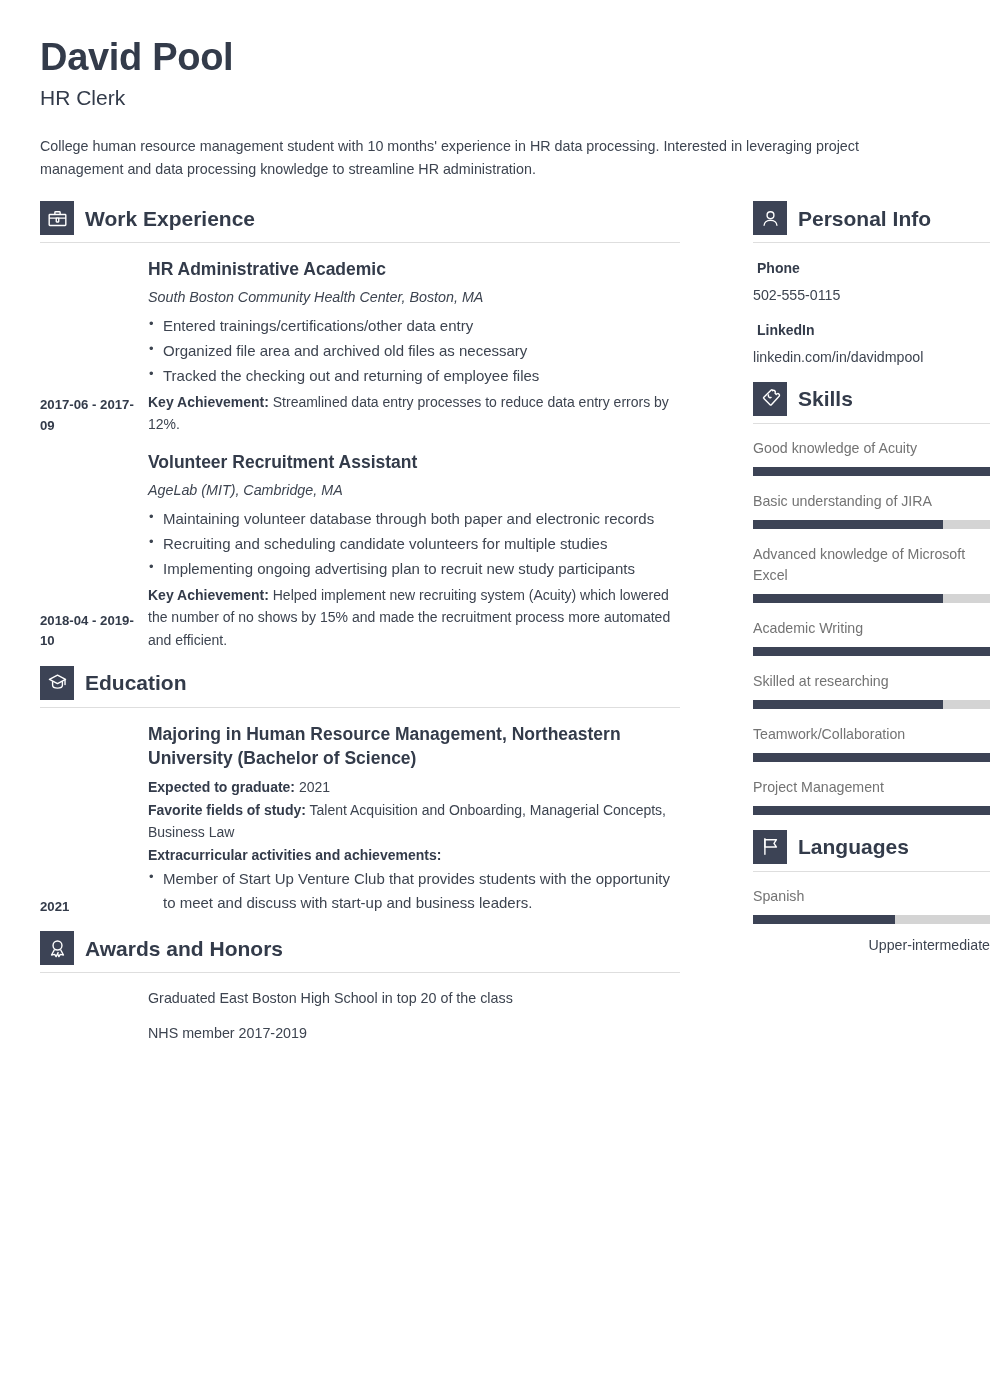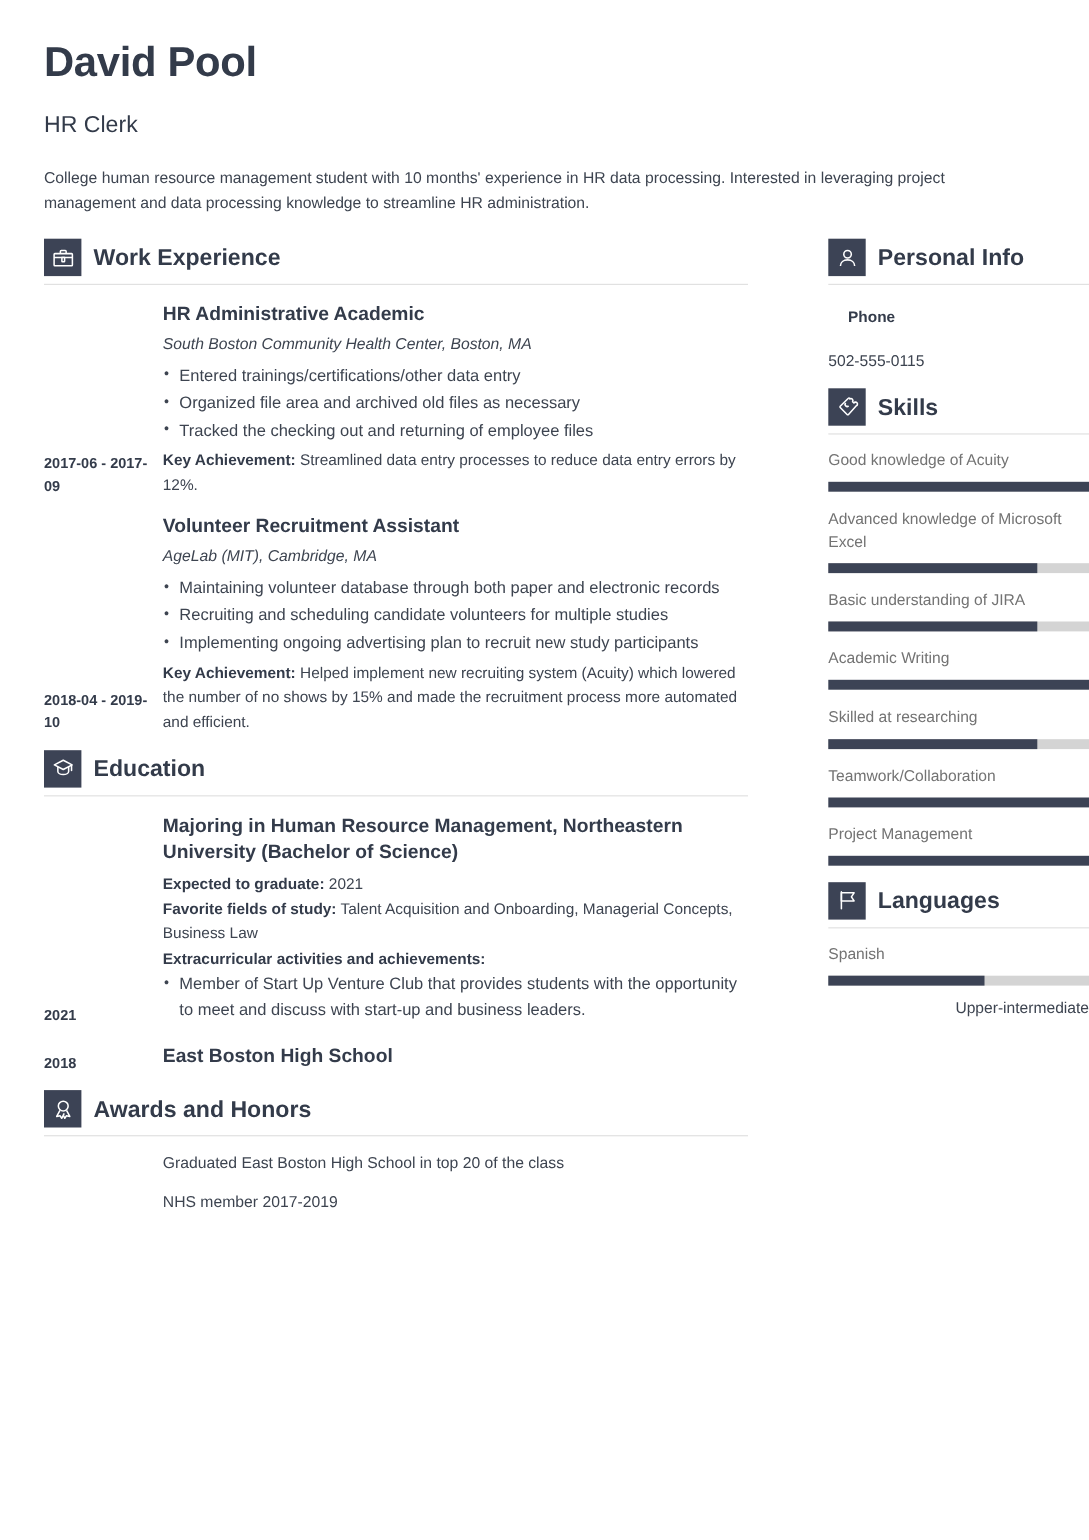--- a/index.html
+++ b/index.html
@@ -24,21 +24,21 @@
   }
 
   
   .header { margin-bottom: 18px; }
   .name {
     font-size: 38px;
     font-weight: bold;
     color: #333b4a;
     letter-spacing: -0.3px;
     line-height: 1.05;
-    margin: 0 0 24px 0;
+    margin: 0 0 8px 0;
   }
   .job-title {
     font-size: 21px;
     font-weight: normal;
     color: #333b4a;
     margin: 0 0 26px 0;
     line-height: 1.1;
   }
   .summary {
     font-size: 14.3px;
@@ -154,21 +154,21 @@
   }
 
   
   .side-section { margin-bottom: 6px; }
   .contact-block { margin-bottom: 13px; }
   .contact-label {
     font-size: 14px;
     font-weight: bold;
     color: #333b4a;
     line-height: 1.6;
-    margin: 18px;
+    margin: 4px;
   }
   .contact-value {
     font-size: 14.2px;
     color: #3d4450;
     line-height: 1.6;
     margin: 0;
     word-break: break-word;
   }
   .skill { margin-bottom: 15px; }
   .skill-label {
@@ -272,26 +272,20 @@
             <div class="entry-title">Majoring in Human Resource Management, Northeastern University (Bachelor of Science)</div>
             <p class="kv-line"><b>Expected to graduate:</b><span> 2021</span></p>
             <p class="kv-line"><b>Favorite fields of study:</b><span> Talent Acquisition and Onboarding, Managerial Concepts, Business Law</span></p>
             <p class="kv-line"><b>Extracurricular activities and achievements:</b></p>
             <ul class="bullets">
               <li>Member of Start Up Venture Club that provides students with the opportunity to meet and discuss with start-up and business leaders.</li>
             </ul>
           </div>
         </div>
 
-        <div class="entry">
-          <div class="entry-date">2018</div>
-          <div class="entry-body">
-            <div class="entry-title">East Boston High School</div>
-          </div>
-        </div>
       </div>
 
       <div class="section">
         <div class="section-head">
           <span class="sec-icon">
             <svg width="21" height="21" viewBox="0 0 24 24" fill="none" stroke="#ffffff" stroke-width="1.6" stroke-linejoin="round">
               <circle cx="12" cy="8.6" r="5.1"></circle>
               <path d="M8.6 13.1 5.2 19.4l3.6-.7 1.6 2.6 2.6-5.1"></path>
               <path d="M15.4 13.1l3.4 6.3-3.6-.7-1.6 2.6-1.4-2.8"></path>
             </svg>
@@ -322,20 +316,24 @@
             </svg>
           </span>
           <span class="sec-title">Personal Info</span>
         </div>
         <div class="sec-rule"></div>
 
         <div class="contact-block">
           <p class="contact-label">Phone</p>
           <p class="contact-value">502-555-0115</p>
         </div>
+        <div class="contact-block">
+          <p class="contact-label">LinkedIn</p>
+          <p class="contact-value">linkedin.com/in/davidmpool</p>
+        </div>
       </div>
 
       <div class="side-section">
         <div class="section-head">
           <span class="sec-icon">
             <svg width="21" height="21" viewBox="0 0 24 24" fill="none" stroke="#ffffff" stroke-width="1.6" stroke-linejoin="round">
               <path d="M14.3 3.2a2 2 0 0 1 2.9 2.7l1.4 1.4a2 2 0 1 1 2.5 2.9L13 19.2a1 1 0 0 1-1.5 0L4.4 12a1 1 0 0 1 0-1.4l8.4-8.2a1 1 0 0 1 1.5-.1z"></path>
               <path d="M10.1 7.3a2.1 2.1 0 1 0 3 3"></path>
             </svg>
           </span>
@@ -343,27 +341,27 @@
         </div>
         <div class="sec-rule"></div>
 
         <div class="skill">
           <p class="skill-label">Good knowledge of Acuity</p>
           <div class="bar">
               <div class="bar-fill" style="width: 100%;"></div>
             </div>
         </div>
         <div class="skill">
+          <p class="skill-label">Basic understanding of JIRA</p>
+          <div class="bar">
+              <div class="bar-fill" style="width: 80%;"></div>
+            </div>
+        </div>
+        <div class="skill">
           <p class="skill-label">Advanced knowledge of Microsoft Excel</p>
-          <div class="bar">
-              <div class="bar-fill" style="width: 80%;"></div>
-            </div>
-        </div>
-        <div class="skill">
-          <p class="skill-label">Basic understanding of JIRA</p>
           <div class="bar">
               <div class="bar-fill" style="width: 80%;"></div>
             </div>
         </div>
         <div class="skill">
           <p class="skill-label">Academic Writing</p>
           <div class="bar">
               <div class="bar-fill" style="width: 100%;"></div>
             </div>
         </div>

